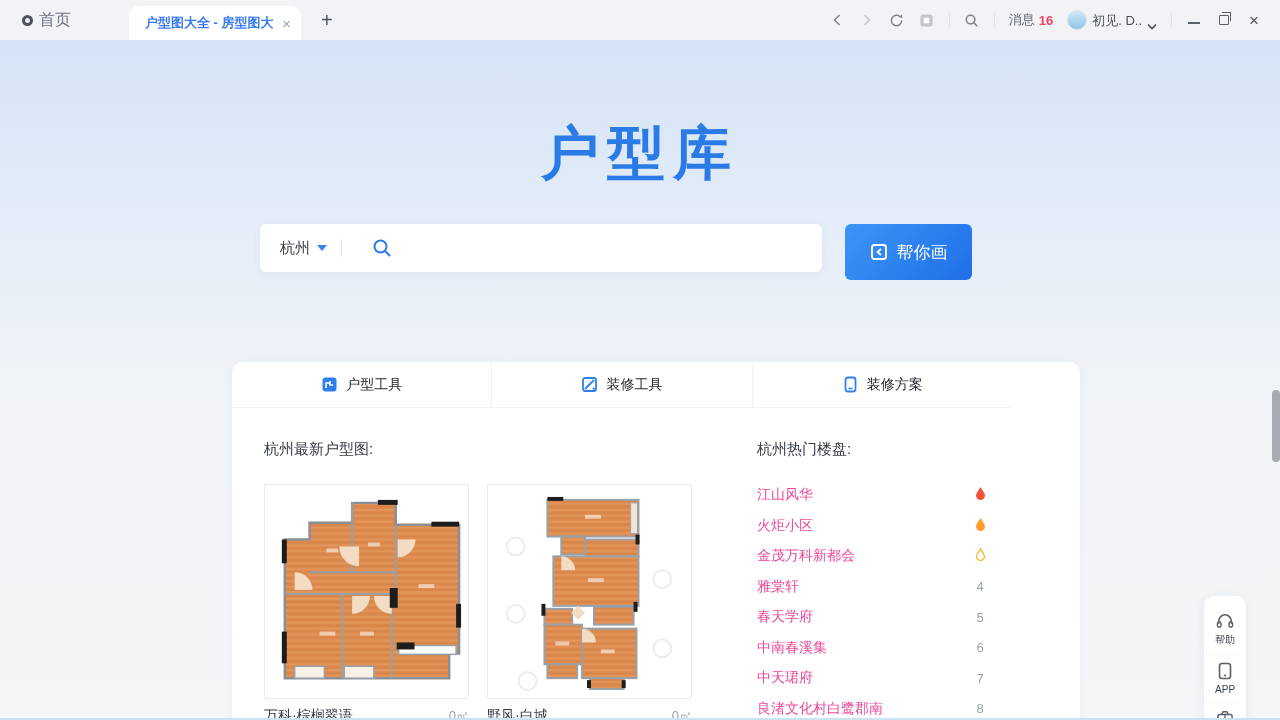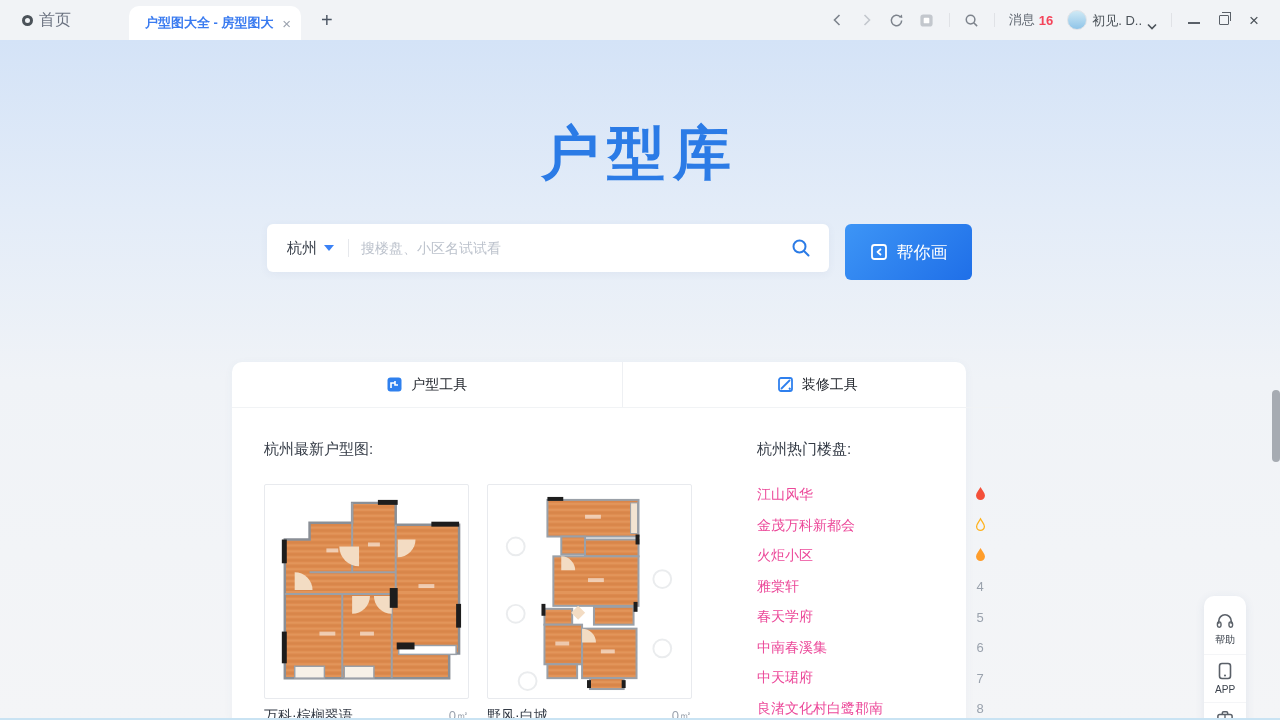--- a/index.html
+++ b/index.html
@@ -26,35 +26,35 @@
   .win-max::before { content:""; position:absolute; left:2px; top:-4px; width:8px; height:8px; border-top:1.4px solid #5a6068; border-right:1.4px solid #5a6068; }
   .win-close { font-size:17px; color:#4b5259; line-height:1; }
 
   
   .main { position:absolute; top:40px; left:0; width:1280px; height:680px;
     background:linear-gradient(180deg,#d4e3f7 0%, #e3ecf8 25%, #f0f3f7 50%, #f4f5f7 100%); }
   .hero-title { position:absolute; top:75px; left:0; width:1280px; text-align:center;
     font-family:"DejaVu Serif", serif; font-weight:bold; font-size:58px; color:#2b7be6; letter-spacing:8px; }
 
   
-  .search-box { position:absolute; left:267px; top:184px; width:562px; height:48px; background:#ffffff; border-radius:6px;
+  .search-box { position:absolute; left:260px; top:184px; width:562px; height:48px; background:#ffffff; border-radius:6px;
     box-shadow:0 2px 8px rgba(60,90,140,0.06); display:flex; align-items:center; }
   .city-select { display:flex; align-items:center; gap:7px; padding:0 14px 0 20px; cursor:pointer; }
   .city-label { font-size:15px; color:#333a45; }
   .city-caret { width:0; height:0; border-left:5px solid transparent; border-right:5px solid transparent; border-top:6px solid #3b82f6; }
   .search-sep { width:1px; height:18px; background:#e6e8ec; margin-right:12px; }
   .search-input { flex:1; border:none; outline:none; font-size:14px; color:#333; background:transparent; }
   .search-input::placeholder { color:#bcc2cc; }
   .search-glass { padding:0 18px; cursor:pointer; display:flex; }
   .draw-btn { position:absolute; left:845px; top:184px; width:127px; height:56px; border:none; border-radius:6px; cursor:pointer;
     background:linear-gradient(135deg,#3d95f6 0%, #1f6fe8 100%); color:#ffffff; font-size:17px;
     display:flex; align-items:center; justify-content:center; gap:9px; }
 
   
-  .content-card { position:absolute; left:232px; top:322px; width:734px; height:358px; background:#ffffff; border-radius:10px 10px 0 0;
+  .content-card { position:absolute; left:232px; top:322px; width:848px; height:358px; background:#ffffff; border-radius:10px 10px 0 0;
     box-shadow:0 2px 10px rgba(60,90,140,0.05); }
   .tools-row { position:absolute; top:0; left:0; width:780px; height:46px; display:flex; border-bottom:1px solid #f1f3f5; }
   .tool-item { flex:1; display:flex; align-items:center; justify-content:center; gap:8px; font-size:14px; color:#23272e; cursor:pointer; }
   .tool-item + .tool-item { border-left:1px solid #eef0f3; }
 
   .section-header { position:absolute; font-size:15px; color:#333a45; }
   .hdr-latest { left:32px; top:78px; }
   .hdr-hot { left:525px; top:78px; }
 
   .plan-card { position:absolute; top:122px; width:205px; height:215px; background:#ffffff; border:1px solid #e8eaee; border-radius:2px; cursor:pointer; }
@@ -151,21 +151,20 @@
 <div class="main">
 
   <div class="hero-title">户型库</div>
 
   <div class="search-box">
     <div class="city-select">
       <span class="city-label">杭州</span>
       <span class="city-caret"></span>
     </div>
     <span class="search-sep"></span>
-    <input class="search-input" placeholder="搜楼盘、小区名试试看" style="">
     <span class="search-glass">
       <svg width="20" height="20" viewBox="0 0 20 20">
           <circle cx="8.5" cy="8.5" r="6" fill="none" stroke="#2b7be6" stroke-width="2"></circle>
           <line x1="13" y1="13" x2="17.5" y2="17.5" stroke="#2b7be6" stroke-width="2" stroke-linecap="round"></line>
         </svg>
     </span>
   </div>
   <button class="draw-btn">
     <svg width="18" height="18" viewBox="0 0 18 18">
         <rect x="2" y="2" width="14" height="14" rx="2.5" fill="none" stroke="#ffffff" stroke-width="1.8"></rect>
@@ -184,20 +183,27 @@
           </svg>
         <span>户型工具</span>
       </div>
       <div class="tool-item">
         <svg width="17" height="17" viewBox="0 0 17 17">
             <rect x="2" y="2" width="13" height="13" rx="2" fill="none" stroke="#2f80ee" stroke-width="1.8"></rect>
             <line x1="4" y1="13" x2="13" y2="4" stroke="#2f80ee" stroke-width="1.8"></line>
             <line x1="12" y1="12" x2="13.5" y2="13.5" stroke="#2f80ee" stroke-width="1.8"></line>
           </svg>
         <span>装修工具</span>
+      </div>
+      <div class="tool-item">
+        <svg width="17" height="17" viewBox="0 0 17 17">
+            <rect x="3.5" y="1.5" width="10" height="14" rx="2.5" fill="none" stroke="#2f80ee" stroke-width="1.8"></rect>
+            <line x1="6.5" y1="12.5" x2="10.5" y2="12.5" stroke="#2f80ee" stroke-width="1.6"></line>
+          </svg>
+        <span>装修方案</span>
       </div>
     </div>
 
     <div class="section-header hdr-latest">杭州最新户型图:</div>
     <div class="section-header hdr-hot">杭州热门楼盘:</div>
 
     <div class="plan-card plan-a">
       <svg width="203" height="213" viewBox="0 0 205 215">
         <defs>
           <pattern id="wood" width="8" height="6" patternUnits="userSpaceOnUse">
@@ -298,29 +304,29 @@
     </div>
 
     <div class="hot-list">
       <div class="hot-row">
         <span class="hot-name">江山风华</span>
         <span class="hot-rank"><svg width="13" height="15" viewBox="0 0 16 18">
               <path d="M8,1 C6,5 2.5,8 2.5,11.5 A5.5,5.5 0 0 0 13.5,11.5 C13.5,8 10,5 8,1 Z" fill="#f4503a"></path>
             </svg></span>
       </div>
       <div class="hot-row">
+        <span class="hot-name">火炬小区</span>
+        <span class="hot-rank"><svg width="13" height="15" viewBox="0 0 16 18">
+              <path d="M8,1 C6,5 2.5,8 2.5,11.5 A5.5,5.5 0 0 0 13.5,11.5 C13.5,8 10,5 8,1 Z" fill="#ff9d2b"></path>
+            </svg></span>
+      </div>
+      <div class="hot-row">
         <span class="hot-name">金茂万科新都会</span>
         <span class="hot-rank"><svg width="13" height="15" viewBox="0 0 16 18">
               <path d="M8,2 C6.2,5.5 3.2,8.2 3.2,11.4 A4.8,4.8 0 0 0 12.8,11.4 C12.8,8.2 9.8,5.5 8,2 Z" fill="none" stroke="#ffb21d" stroke-width="1.6"></path>
-            </svg></span>
-      </div>
-      <div class="hot-row">
-        <span class="hot-name">火炬小区</span>
-        <span class="hot-rank"><svg width="13" height="15" viewBox="0 0 16 18">
-              <path d="M8,1 C6,5 2.5,8 2.5,11.5 A5.5,5.5 0 0 0 13.5,11.5 C13.5,8 10,5 8,1 Z" fill="#ff9d2b"></path>
             </svg></span>
       </div>
       <div class="hot-row">
         <span class="hot-name">雅棠轩</span>
         <span class="hot-rank">4</span>
       </div>
       <div class="hot-row">
         <span class="hot-name">春天学府</span>
         <span class="hot-rank">5</span>
       </div>

